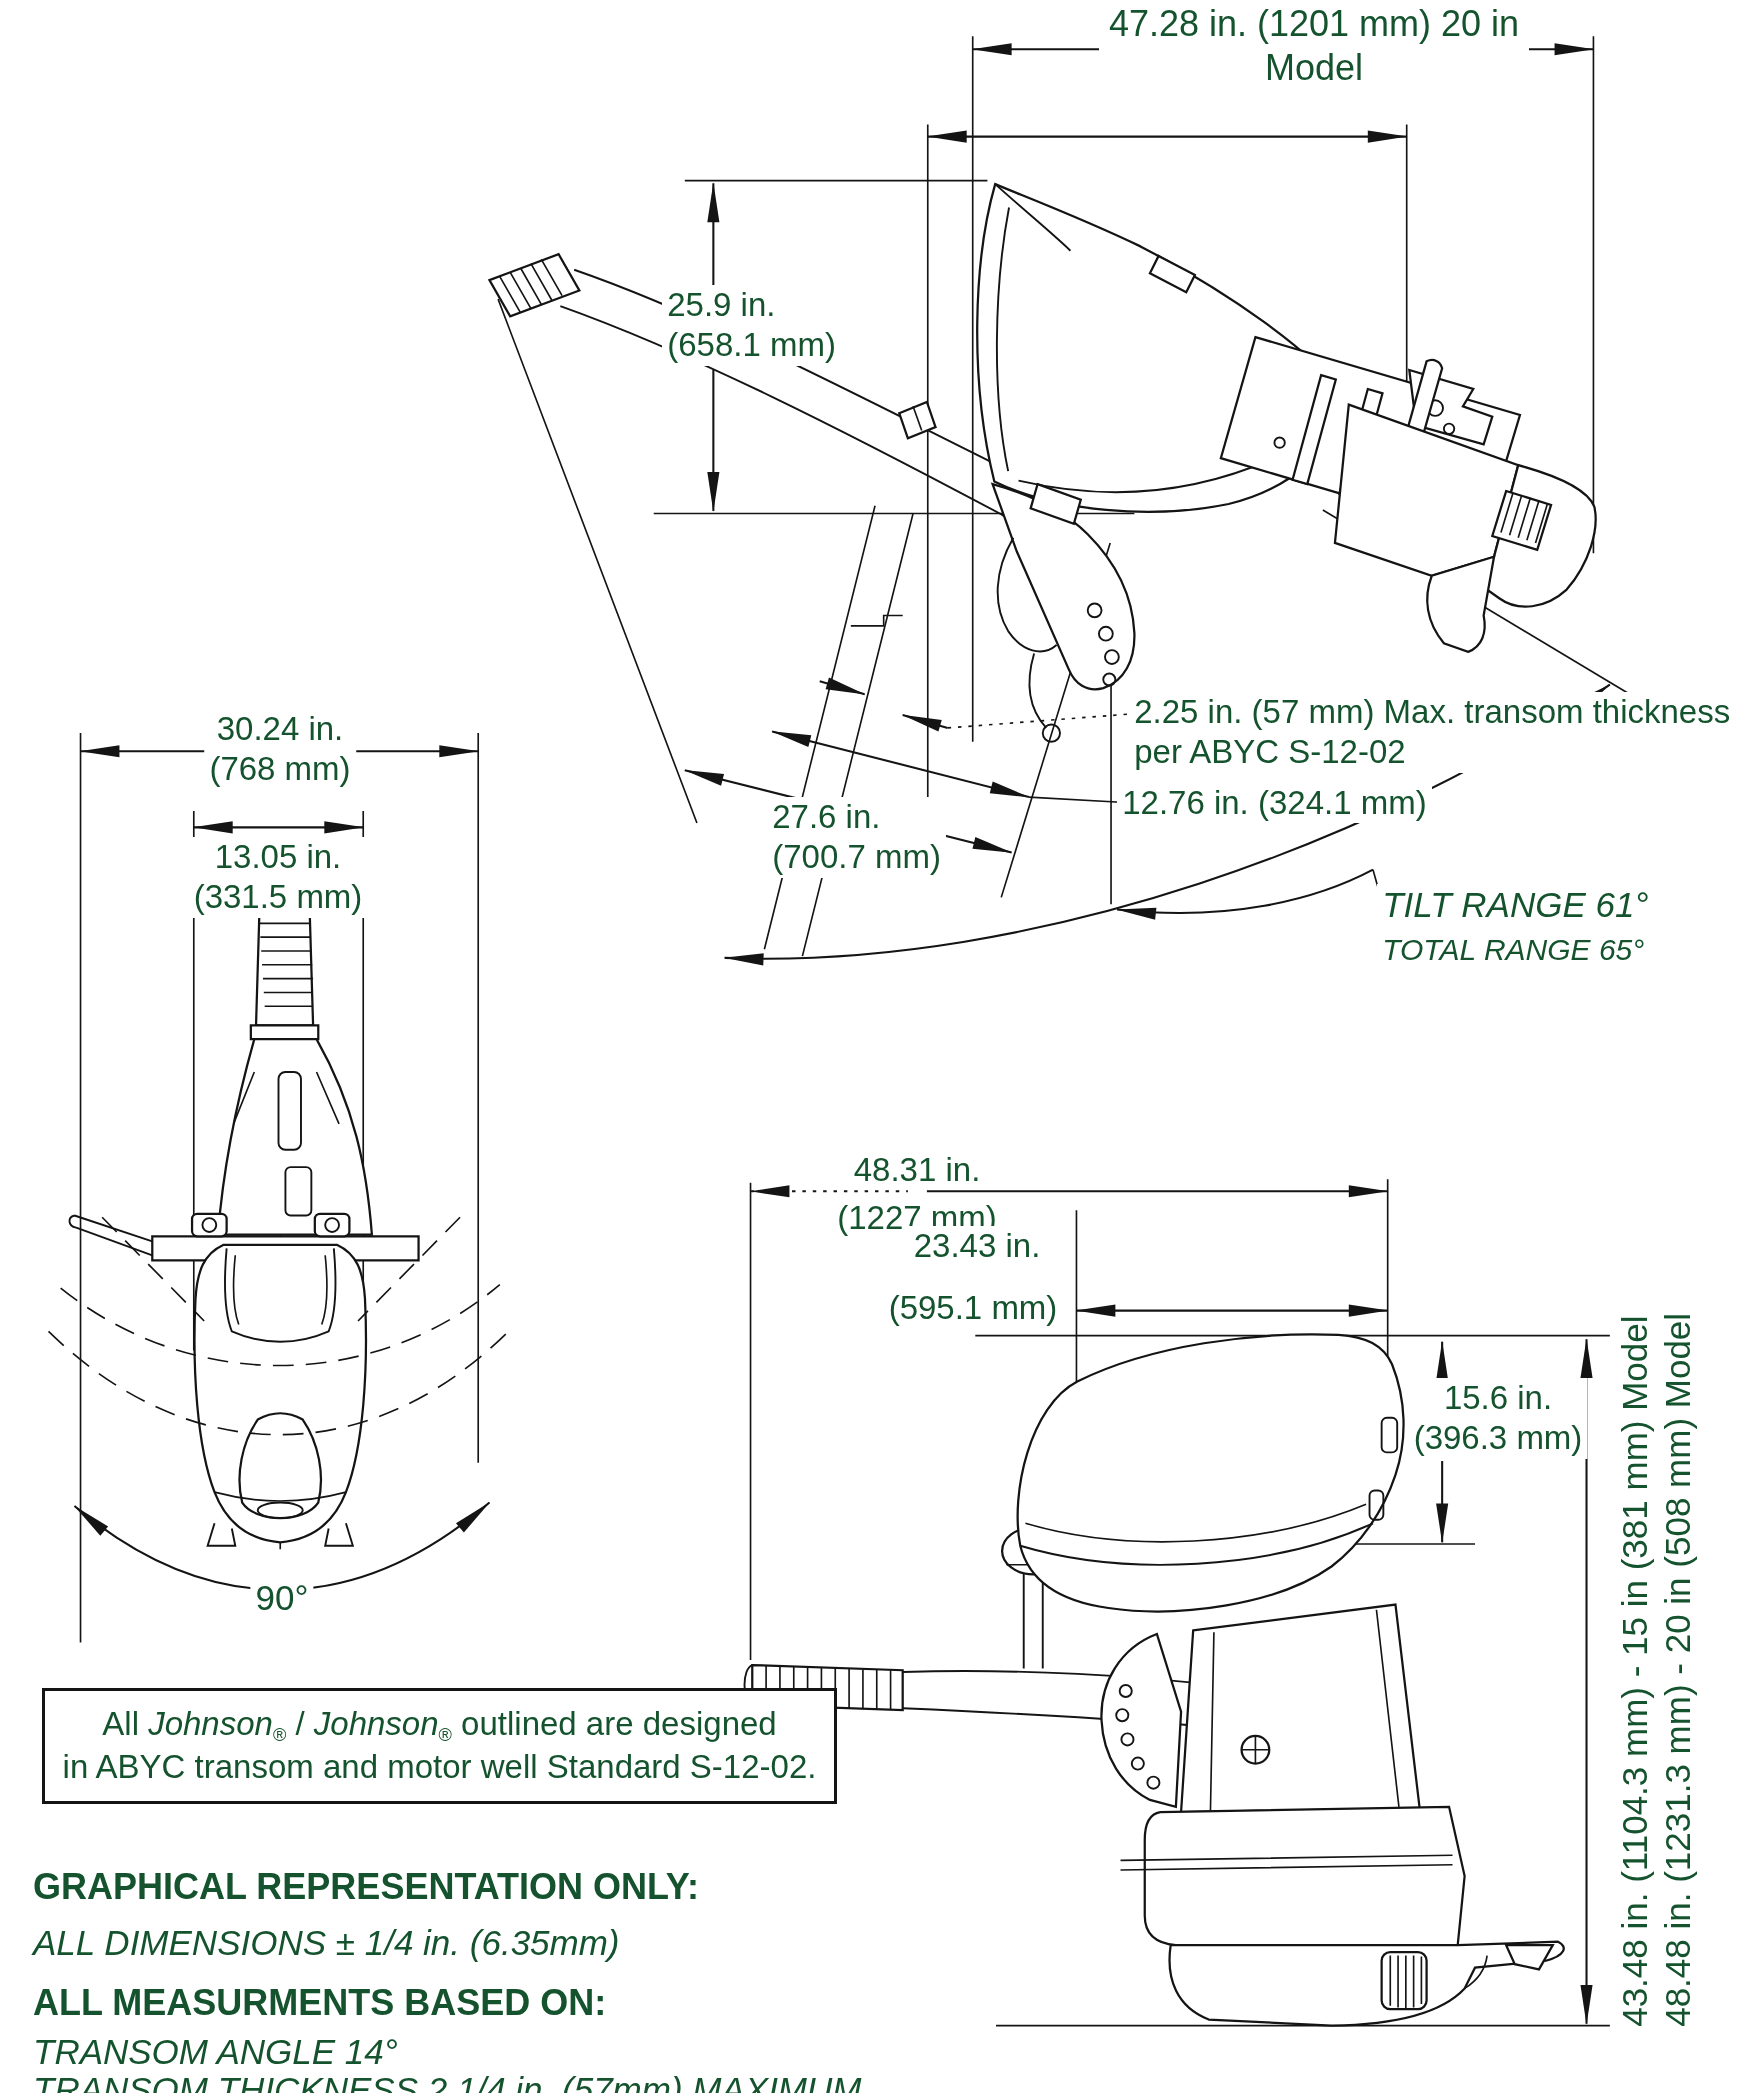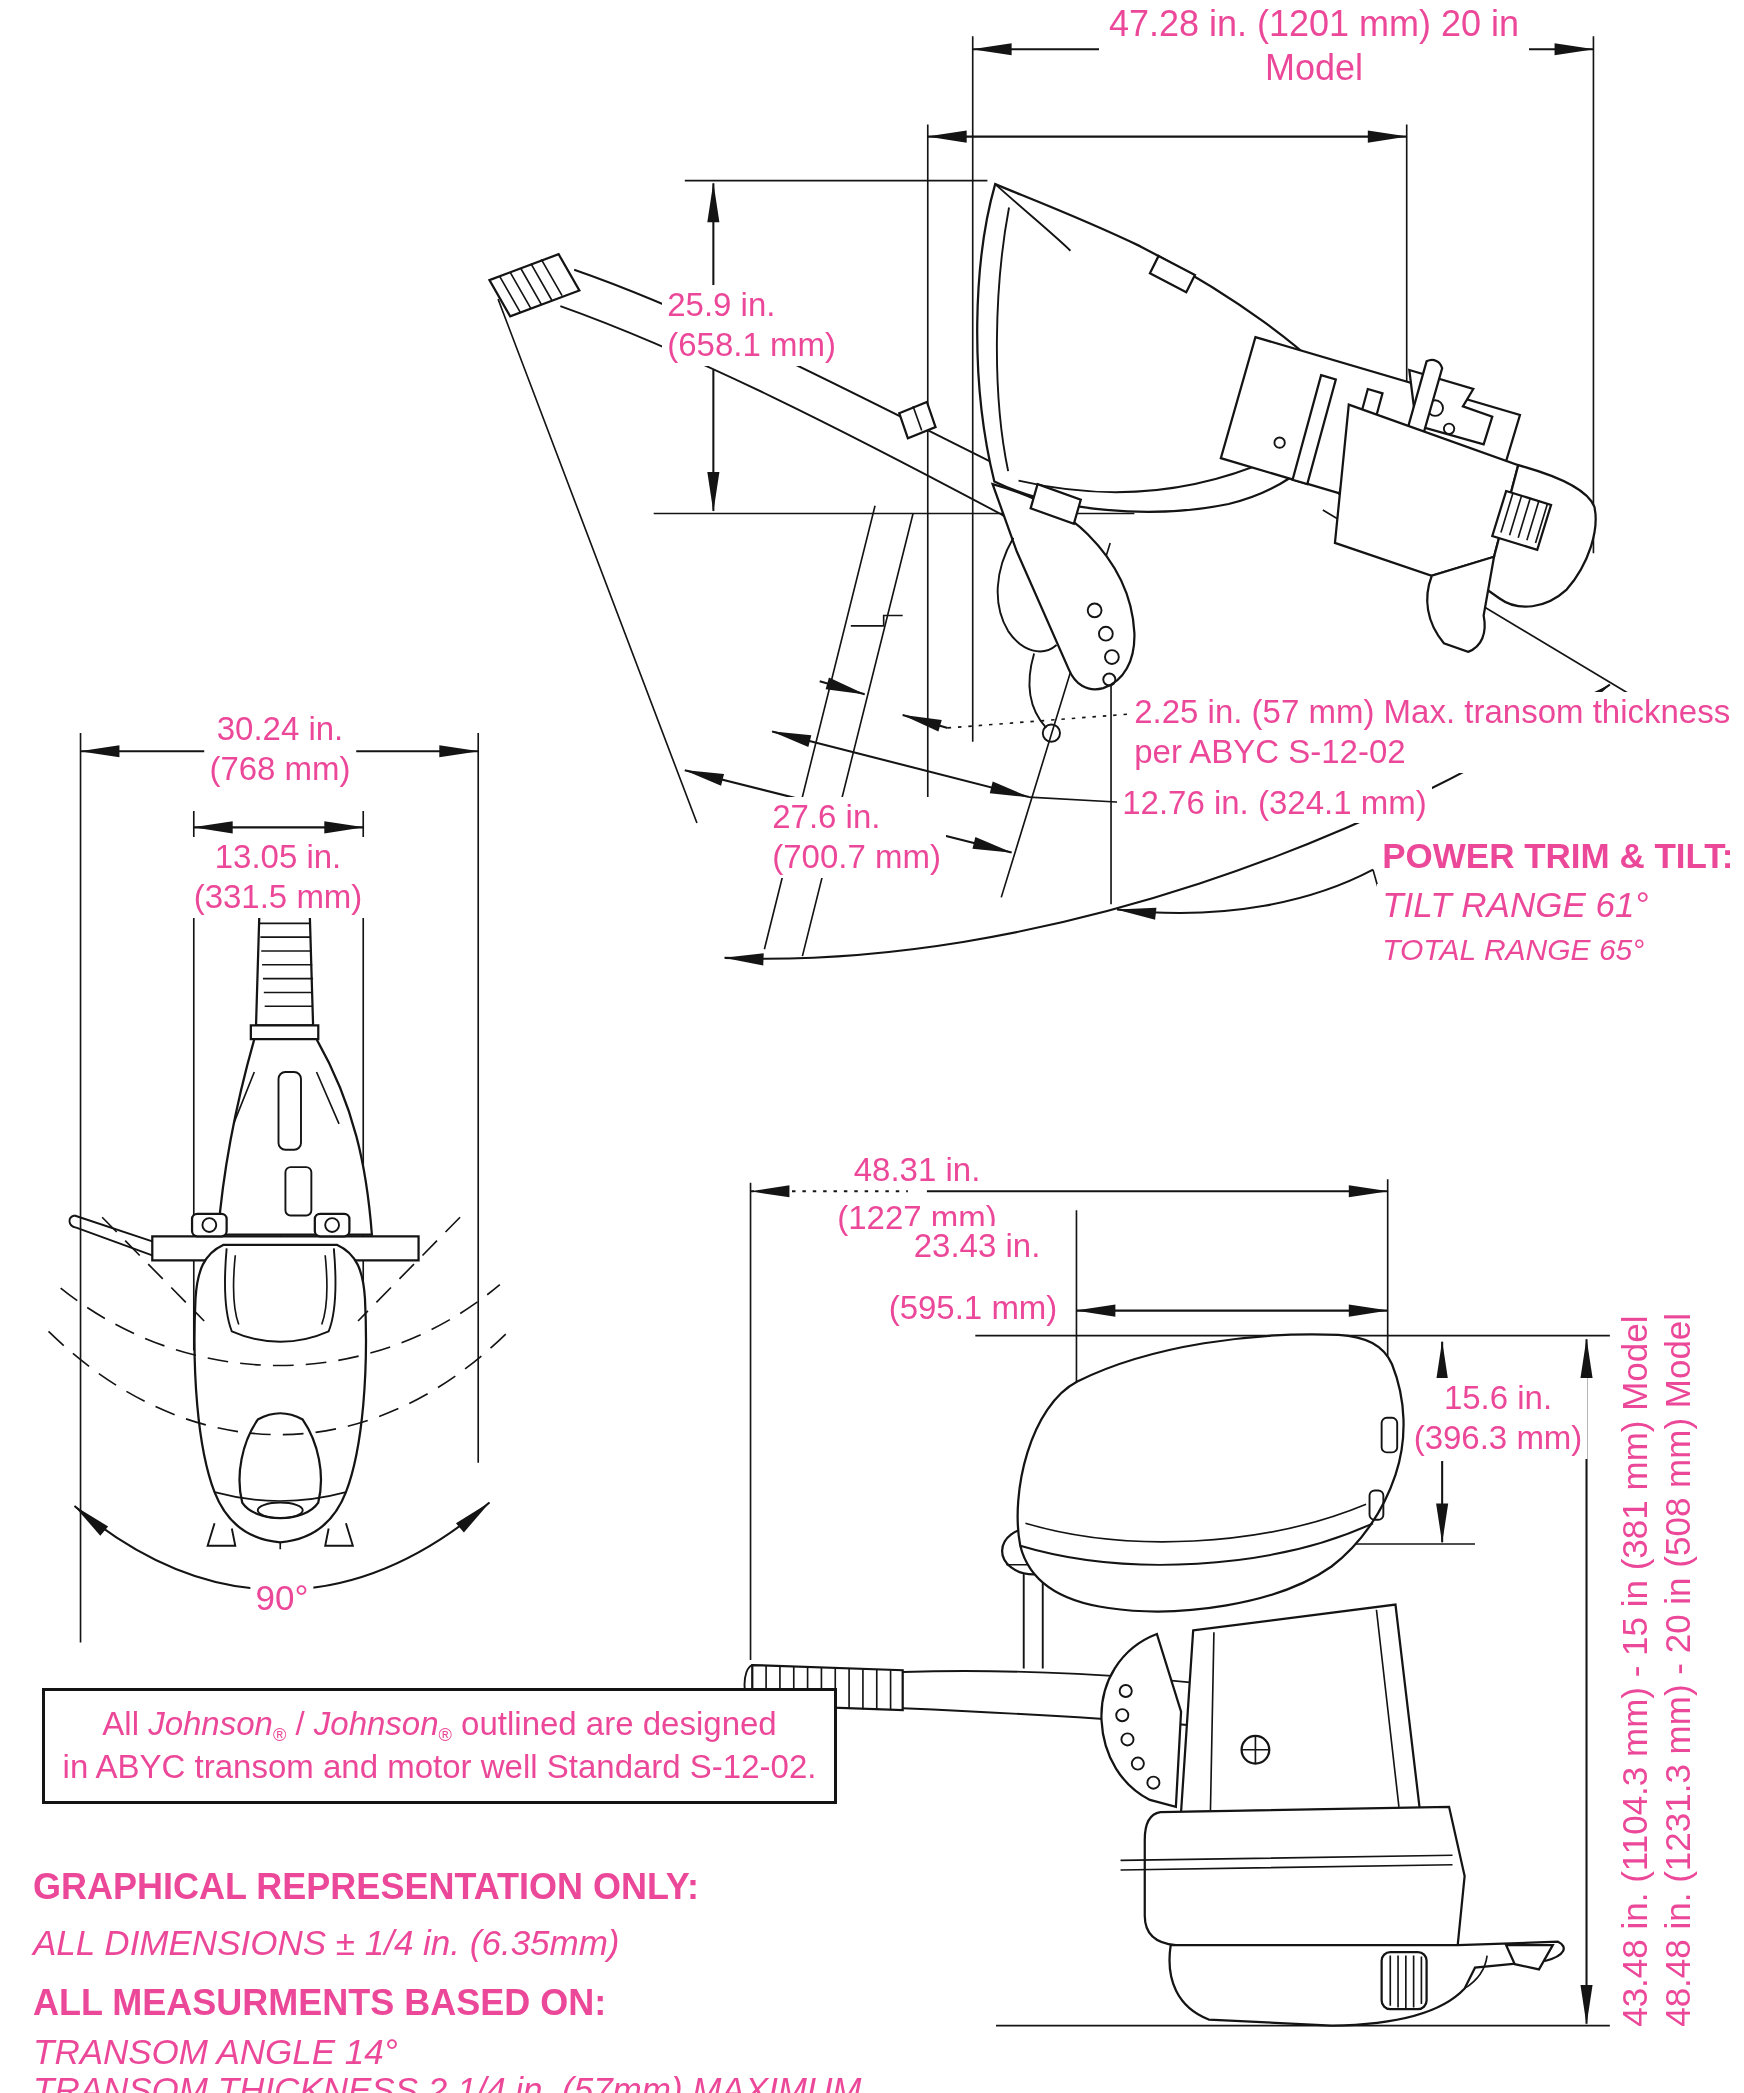--- a/index.html
+++ b/index.html
@@ -1,17 +1,17 @@
 <!DOCTYPE html>
 <html style="font-size:14px"><head>
 <meta charset="utf-8">
 <style>
   html,body{margin:0;padding:0;background:#fff;}
   .page{position:relative;width:1744px;height:2093px;background:#ffffff;overflow:hidden;
-        font-family:"Liberation Sans", sans-serif;color:#ec4899;}
+        font-family:"Liberation Sans", sans-serif;color:#14532d;}
   svg.linework{position:absolute;left:0;top:0;}
   .thin{stroke:#141414;stroke-width:1.9;fill:none;}
   .dim{stroke:#141414;stroke-width:2.4;fill:none;marker-start:url(#arr);marker-end:url(#arr);}
   .s1{stroke:#141414;stroke-width:2.4;fill:none;marker-end:url(#arr);}
   .s1r{stroke:#141414;stroke-width:2.4;fill:none;marker-start:url(#arr);}
   .art{stroke:#141414;stroke-width:2.6;fill:#ffffff;}
   .artn{stroke:#141414;stroke-width:2.2;fill:none;}
   .dash{stroke-dasharray:24 14;}
   .dot{stroke-dasharray:4 8;}
   .lbl{position:absolute;font-size:33px;line-height:1.22;white-space:pre-line;
@@ -227,21 +227,20 @@
   </svg>
 
   <div class="lbl ctr big" style="left:1314px;top:1.7px;">47.28 in. (1201 mm) 20 in Model</div>
   <div class="lbl" style="left:662px;top:285px;">25.9 in.
 (658.1 mm)</div>
   <div class="lbl" style="left:767px;top:797px;">27.6 in.
 (700.7 mm)</div>
   <div class="lbl" style="left:1129px;top:692px;">2.25 in. (57 mm) Max. transom thickness
 per ABYC S-12-02</div>
   <div class="lbl" style="left:1117px;top:783px;">12.76 in. (324.1 mm)</div>
-  <div class="lbl b" style="left:1377px;top:835px;font-size:35px;">POWER TRIM &amp; TILT:</div>
   <div class="lbl i" style="left:1377px;top:884px;font-size:35px;">TILT RANGE 61°</div>
   <div class="lbl i" style="left:1377px;top:932px;font-size:30px;">TOTAL RANGE 65°</div>
 
   <div class="lbl ctr" style="left:280px;top:709px;">30.24 in.
 (768 mm)</div>
   <div class="lbl ctr" style="left:278px;top:837px;">13.05 in.
 (331.5 mm)</div>
   <div class="lbl ctr" style="left:282px;top:1577px;font-size:35px;">90°</div>
 
   <div class="lbl ctr" style="left:917px;top:1150px;">48.31 in.</div>

